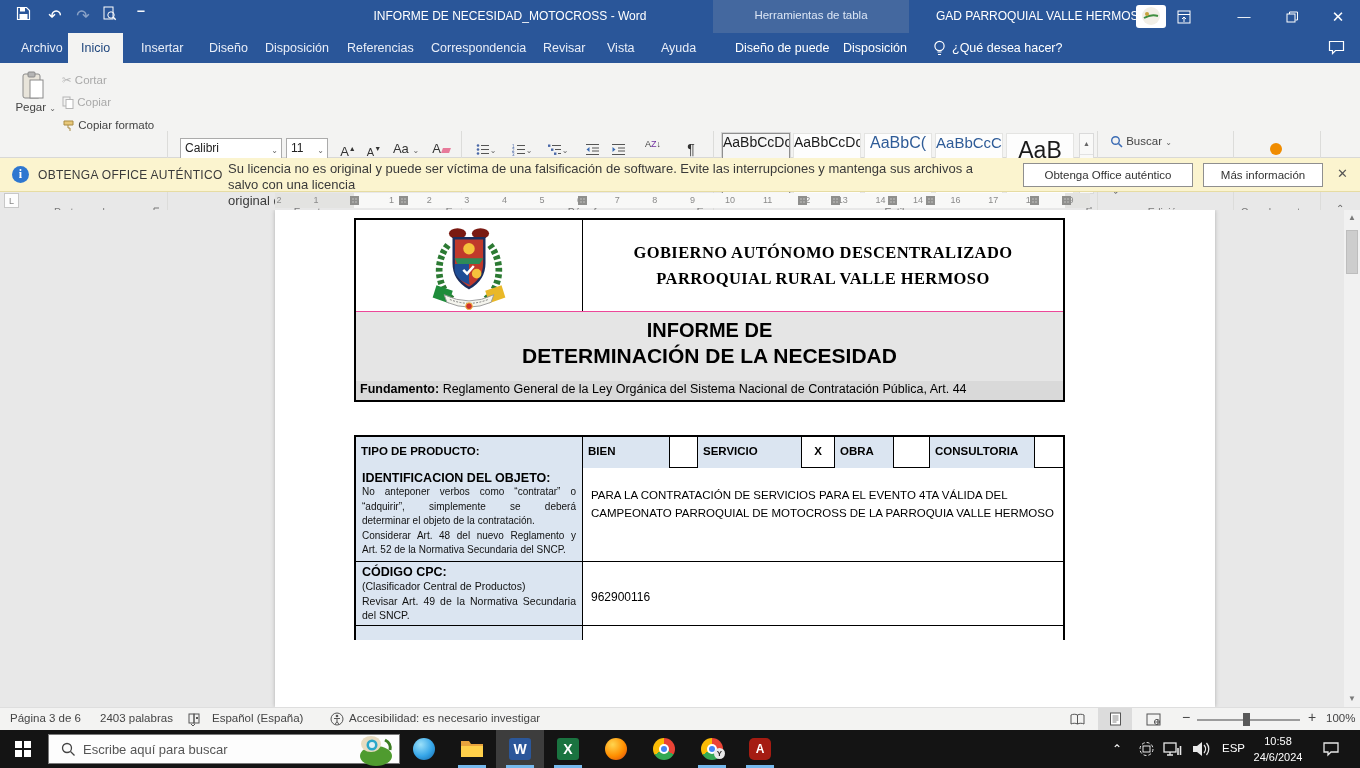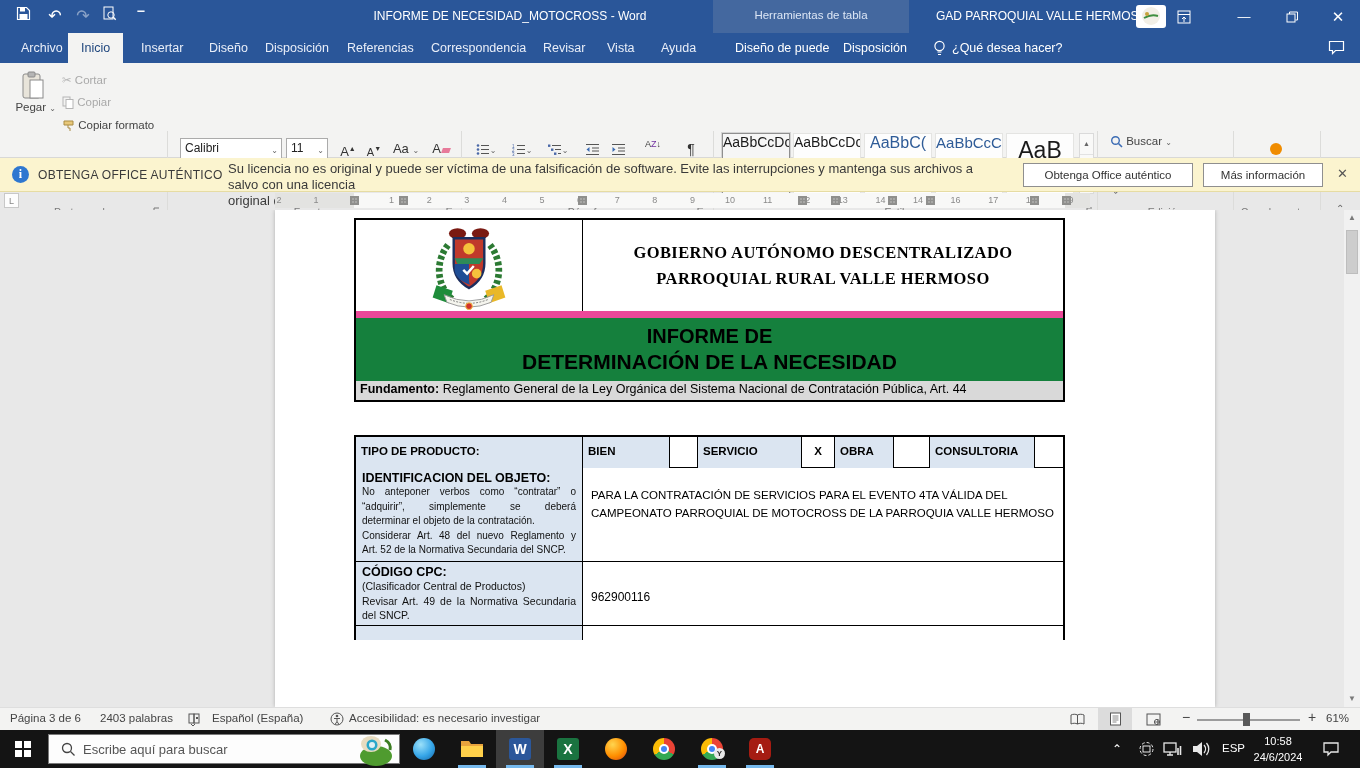--- a/index.html
+++ b/index.html
@@ -50,21 +50,21 @@
   .rnum{position:absolute;top:2px;font-size:9px;color:#8a8a8a;transform:translateX(-50%)}
   .rmark{position:absolute;top:3px;width:9px;height:9px;background:#a7a7a5;border:1px solid #8f8f8d;background-image:repeating-linear-gradient(90deg,#8f8f8d 0 1px,transparent 1px 3px),repeating-linear-gradient(0deg,#8f8f8d 0 1px,transparent 1px 3px)}
   
   #docarea{position:absolute;left:0;top:210px;width:1344px;height:497px;background:#e8e8e8;overflow:hidden}
   #page{position:absolute;left:275px;top:0;width:940px;height:497px;background:#fff;box-shadow:0 0 4px rgba(0,0,0,.25)}
   .cellblue{background:#dbe5f1}
   #t1{position:absolute;left:79px;top:8px;width:711px;border:2px solid #000}
   #t1r1{position:relative;height:91px}
   #t1r1 .c1{position:absolute;left:0;top:0;width:227px;height:91px;border-right:1px solid #000}
   #t1r1 .c2{position:absolute;left:227px;top:0;right:0;height:91px;text-align:center;font-family:"Liberation Serif",serif;font-weight:bold;font-size:16.5px;line-height:26px;letter-spacing:.4px;padding-top:20px}
-  #t1r2{height:70px;border-top:7px solid #ec4899;background:#15803d;text-align:center;font-weight:bold}
+  #t1r2{height:70px;border-top:1px solid #ec4899;background:#e5e5e5;text-align:center;font-weight:bold}
   #t1r2 .b1{font-size:20px;padding-top:7px}
   #t1r2 .b2{font-size:21px;margin-top:2px}
   #t1r3{height:19px;background:#d9d9d9;font-size:12.5px;padding:1px 4px;white-space:nowrap}
   #t2{position:absolute;left:79px;top:225px;width:711px;border:2px solid #000;border-bottom:none}
   .t2row{position:relative;border-bottom:1px solid #000}
   .rowA{height:32px}
   .rowA .txt{font-weight:bold;font-size:19px;padding:3px 6px}
   .rowB{height:31px}
   .rowB .c{position:absolute;top:0;height:31px;border-right:1px solid #000;font-weight:bold;font-size:11.5px;padding:8px 5px 0 5px}
   .rowC{height:94px}
@@ -547,21 +547,21 @@
       <svg width="15" height="13" viewBox="0 0 15 13" style="margin:2px auto 0">
           <rect x="1" y="1" width="13" height="11" fill="none" stroke="#555"></rect>
           <circle cx="11" cy="9" r="2.6" fill="#fff" stroke="#555"></circle>
           <path d="M8.5 9h5M11 6.5c1.4 1.6 1.4 3.4 0 5" stroke="#555" fill="none"></path>
         </svg>
     </div>
     <div class="st" style="left:1182px;font-size:14px;top:1px">−</div>
     <div id="zoomtrack"></div>
     <div id="zoomthumb"></div>
     <div class="st" style="left:1308px;font-size:14px;top:1px">+</div>
-    <div class="st" style="left:1326px">61%</div>
+    <div class="st" style="left:1326px">100%</div>
   </div>
 
   <div id="taskbar">
     <div id="startbtn">
         <span class="winlogo">
           <i></i>
           <i></i>
           <i></i>
           <i></i>
         </span>

